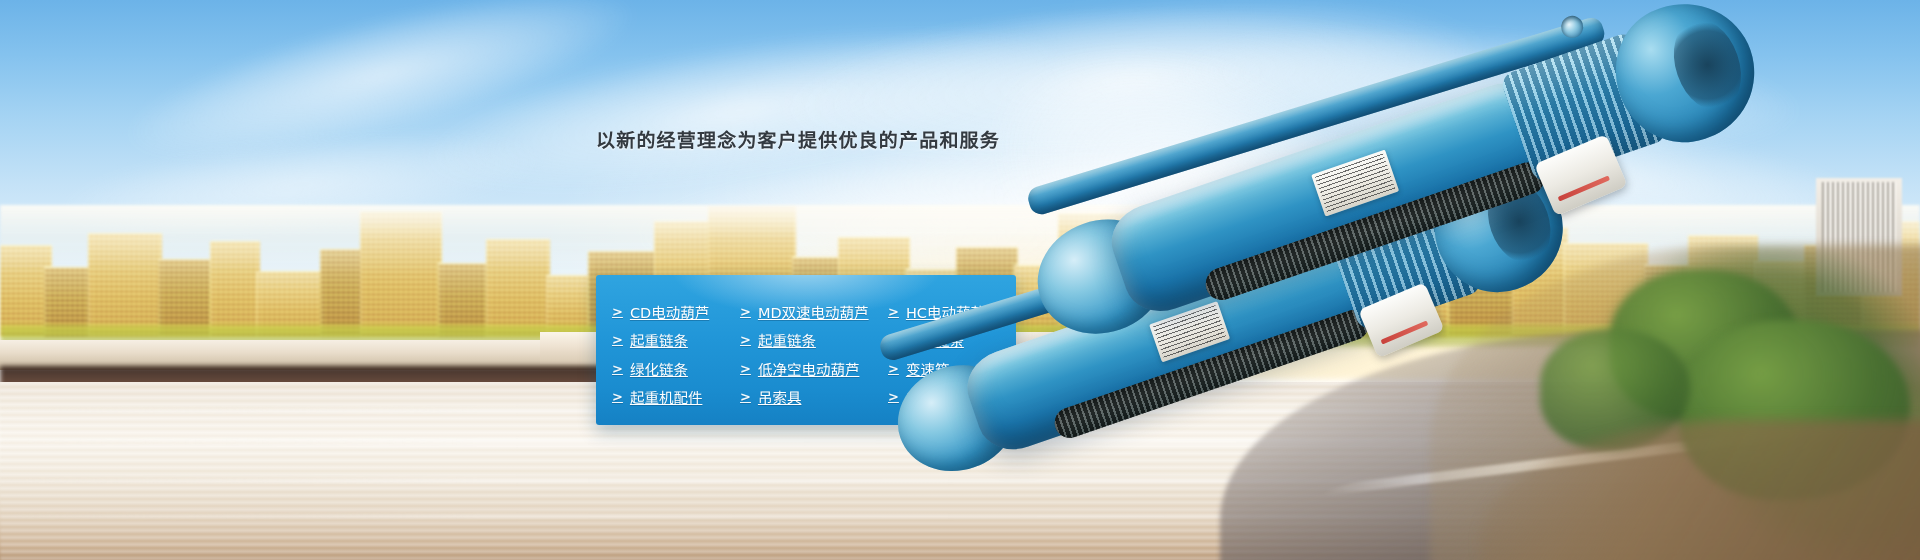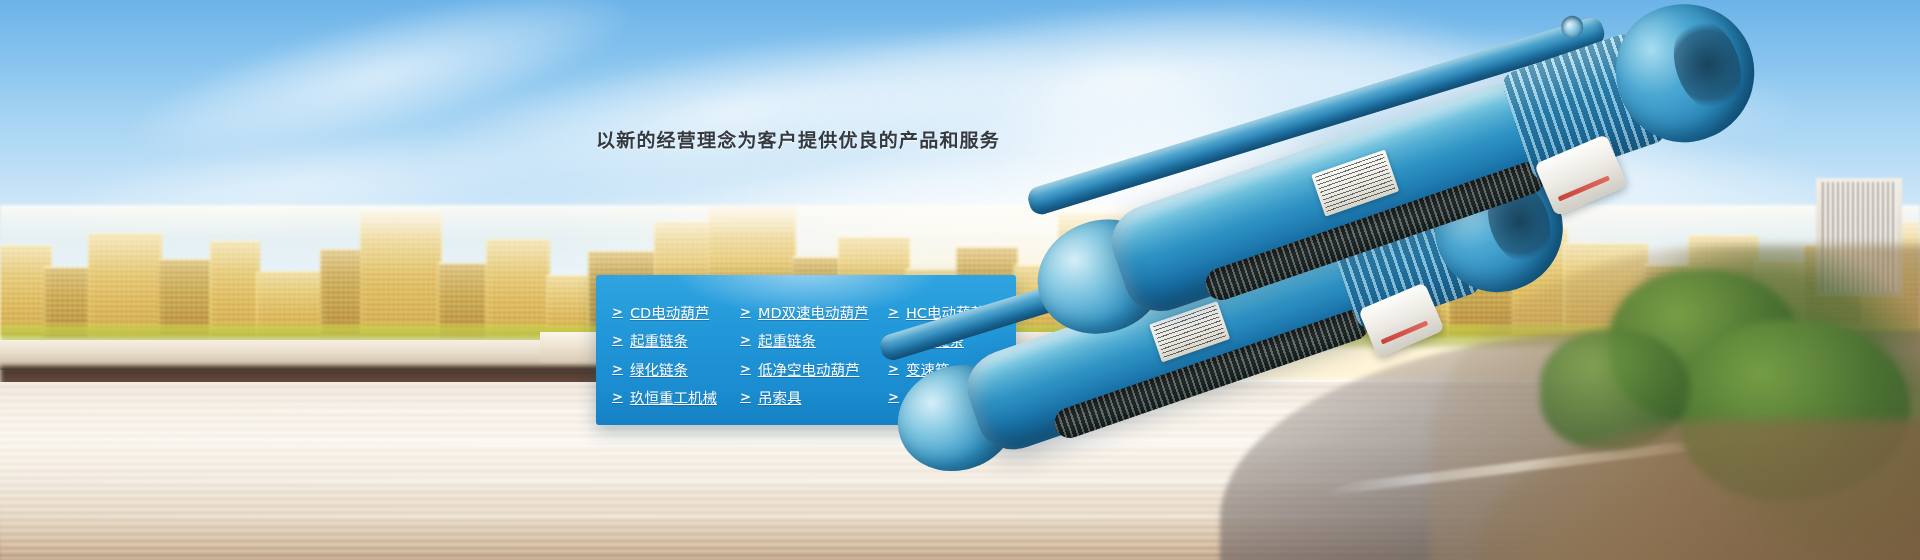--- a/index.html
+++ b/index.html
@@ -415,21 +415,21 @@
         <span class="chev">&gt;</span>
         <span>低净空电动葫芦</span>
       </a>
       <a class="p-item" href="#">
         <span class="chev">&gt;</span>
         <span>变速箱</span>
       </a>
 
       <a class="p-item" href="#">
         <span class="chev">&gt;</span>
-        <span>玖恒重工机械</span>
+        <span>起重机配件</span>
       </a>
       <a class="p-item" href="#">
         <span class="chev">&gt;</span>
         <span>吊索具</span>
       </a>
       <a class="p-item" href="#">
         <span class="chev">&gt;</span>
         <span>电动葫芦</span>
       </a>
 

